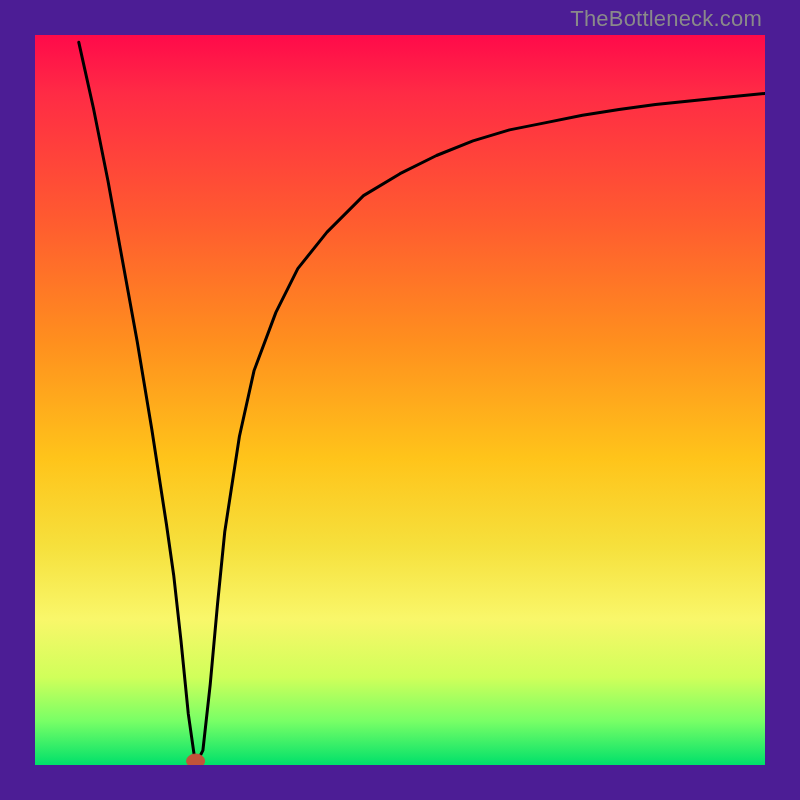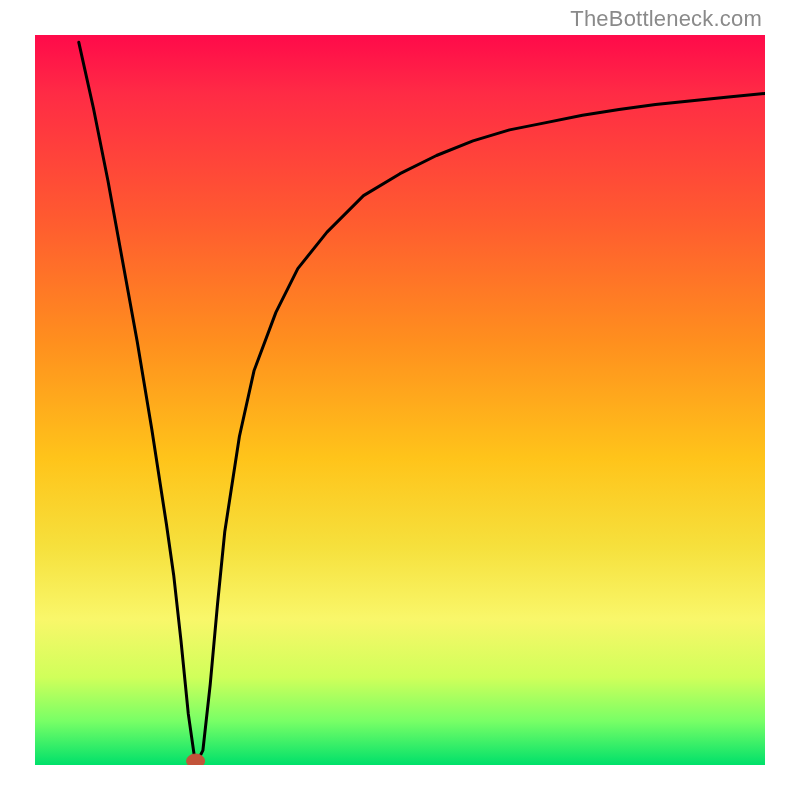--- a/index.html
+++ b/index.html
@@ -7,21 +7,21 @@
     padding: 0;
     width: 800px;
     height: 800px;
     background: #000;
     font-family: Arial, Helvetica, sans-serif;
   }
   .frame {
     position: relative;
     width: 800px;
     height: 800px;
-    background: #ffffff;
+    background: #4c1d95;
   }
   .plot-area {
     position: absolute;
     left: 35px;
     top: 35px;
     width: 730px;
     height: 730px;
     overflow: hidden;
   }
   .gradient {

